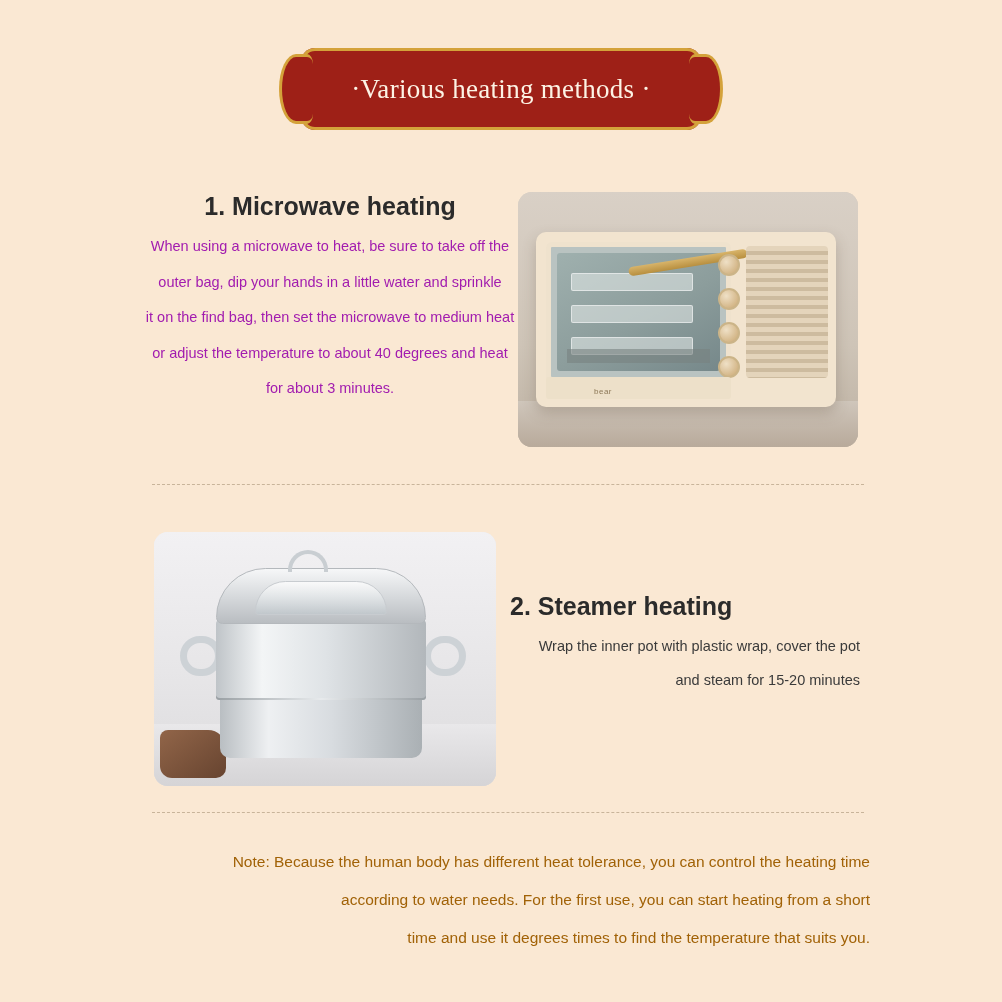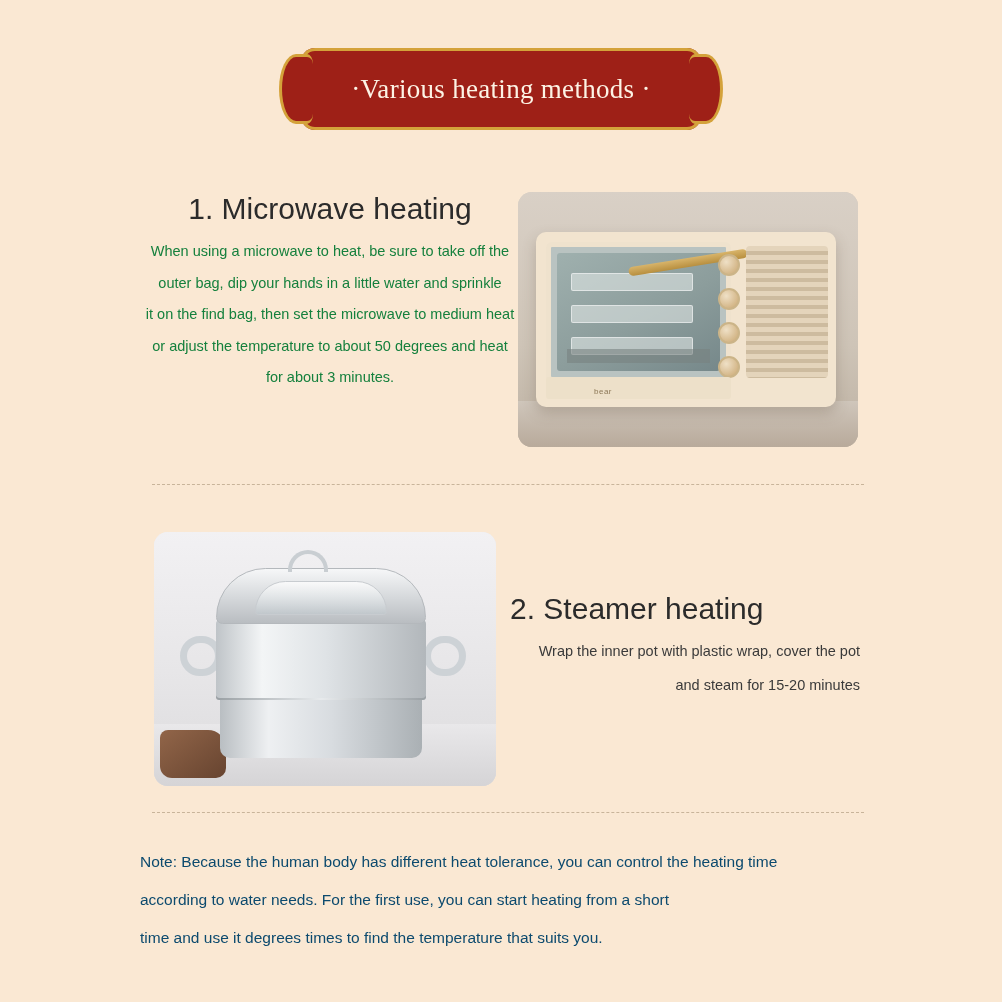--- a/index.html
+++ b/index.html
@@ -80,30 +80,30 @@
     width: 100%;
     height: 258px;
   }
   .s1-text {
     position: absolute;
     left: 140px;
     top: 0;
     width: 380px;
   }
   .heading {
-    font-size: 30px;
+    font-size: 25px;
     color: #2b2b2b;
-    font-weight: 400;
+    font-weight: 700;
     margin: 0 0 16px 0;
     text-align: center;
   }
   .s1-body p {
-    margin: 0 0 12px 0;
+    margin: 16px 0 12px 0;
     font-size: 14.5px;
-    color: #15803d;
+    color: #a21caf;
     line-height: 1.35;
     text-align: center;
   }
   .photo {
     position: absolute;
     border-radius: 14px;
     overflow: hidden;
     text-align: right;
   }
   .photo-microwave {
@@ -360,22 +360,22 @@
   
   .note {
     position: absolute;
     top: 852px;
     left: 140px;
     width: 730px;
   }
   .note p {
     margin: 0 0 18px 0;
     font-size: 15.5px;
-    color: #0c4a6e;
-    text-align: left;
+    color: #a16207;
+    text-align: right;
     line-height: 1.3;
   }
 </style>
 </head>
 <body>
 
 <div class="page">
 
   <div class="banner-wrap">
     <div class="banner">
@@ -383,21 +383,21 @@
     </div>
   </div>
 
   <div class="section-one">
     <div class="s1-text">
       <h2 class="heading">1. Microwave heating</h2>
       <div class="s1-body">
         <p>When using a microwave to heat, be sure to take off the</p>
         <p>outer bag, dip your hands in a little water and sprinkle</p>
         <p>it on the find bag, then set the microwave to medium heat</p>
-        <p>or adjust the temperature to about 50 degrees and heat</p>
+        <p>or adjust the temperature to about 40 degrees and heat</p>
         <p>for about 3 minutes.</p>
       </div>
     </div>
 
     <div class="photo photo-microwave">
       <div class="mw-wall"></div>
       <div class="mw-counter"></div>
       <div class="mw-body">
         <div class="mw-door">
           <div class="mw-glass">

